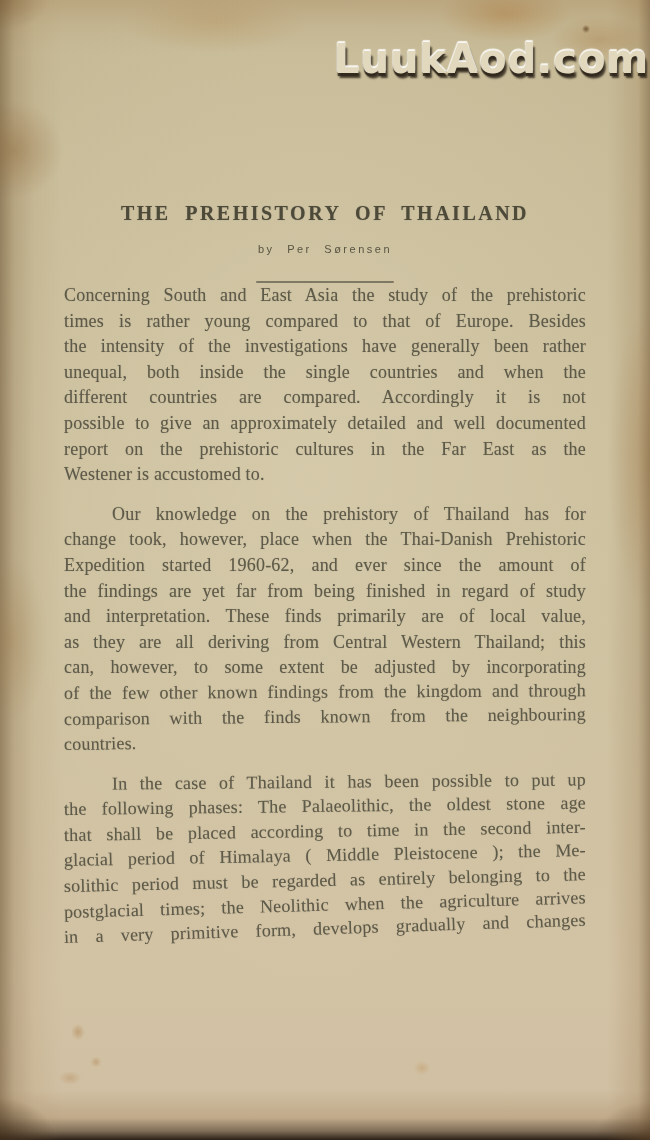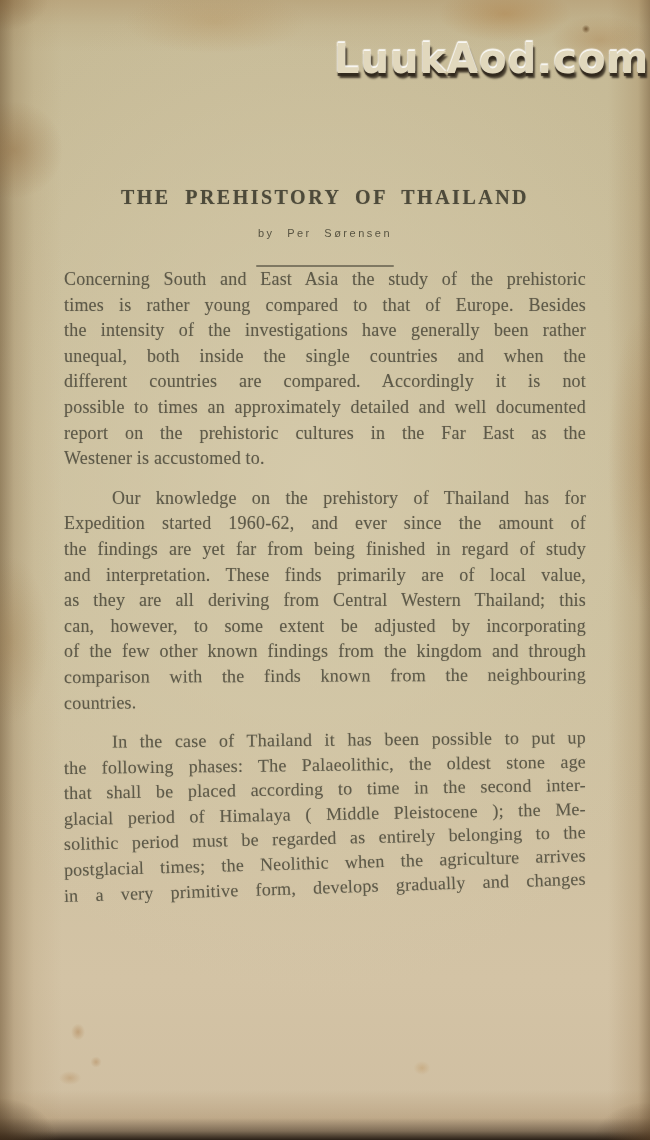--- a/index.html
+++ b/index.html
@@ -53,21 +53,21 @@
       -1px -1px 1px rgba(255,255,255,0.6),
       2px 5px 2px rgba(42,34,24,0.85),
       0 3px 1px rgba(42,34,24,0.9);
   }
 
   .page-content{
     position:absolute;left:64px;top:186px;width:522px;
     color:var(--ink);
   }
   .title{
-    margin:0;
+    margin:16px;
     font-size:20px;line-height:22px;font-weight:700;
     letter-spacing:2.5px;word-spacing:7px;
     text-align:center;
     color:var(--title-ink);
     text-shadow:0 0 1px rgba(77,74,58,0.45);
   }
   .byline{
     margin-top:16px;
     font-family:"Liberation Sans", sans-serif;
     font-size:11px;line-height:19px;
@@ -116,26 +116,27 @@
     <h1 class="title">THE PREHISTORY OF THAILAND</h1>
     <div class="byline">by Per Sørensen</div>
     <div class="rule"></div>
     <div class="paragraphs">
         <div class="para para-1">
           <div class="line">Concerning South and East Asia the study of the prehistoric</div>
           <div class="line">times is rather young compared to that of Europe.  Besides</div>
           <div class="line">the intensity of the investigations have generally been rather</div>
           <div class="line">unequal, both inside the single countries and when the</div>
           <div class="line">different countries are compared.  Accordingly it is not</div>
-          <div class="line">possible to times an approximately detailed and well documented</div>
+          <div class="line">possible to give an approximately detailed and well documented</div>
           <div class="line">report on the prehistoric cultures in the Far East as the</div>
           <div class="line end">Westener is accustomed to.</div>
         </div>
         <div class="para para-2">
           <div class="line indent">Our knowledge on the prehistory of Thailand has for</div>
+          <div class="line">change took, however, place when the Thai-Danish Prehistoric</div>
           <div class="line">Expedition started 1960-62, and ever since the amount of</div>
           <div class="line">the findings are yet far from being finished in regard of study</div>
           <div class="line">and interpretation.  These finds primarily are of local value,</div>
           <div class="line">as they are all deriving from Central Western Thailand; this</div>
           <div class="line">can, however, to some extent be adjusted by incorporating</div>
           <div class="line">of the few other known findings from the kingdom and through</div>
           <div class="line">comparison with the finds known from the neighbouring</div>
           <div class="line end">countries.</div>
         </div>
         <div class="para para-3">

